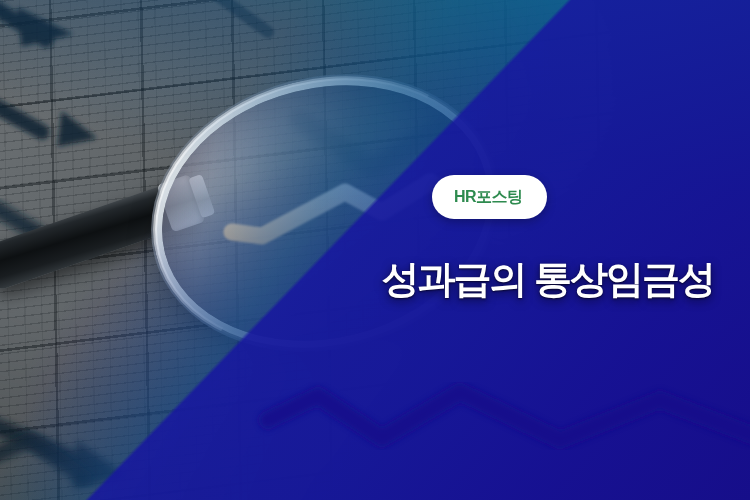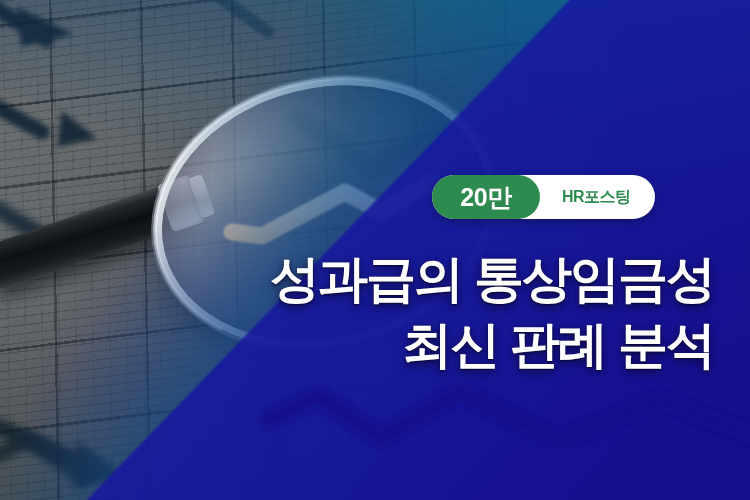--- a/index.html
+++ b/index.html
@@ -187,21 +187,21 @@
   
   .headline {
     position:absolute;
     right:36px; top:246px;
     width:640px;
     text-align:right;
   }
   .headline-line {
     display:block;
     color:#ffffff;
-    font-size:50px;
+    font-size:38px;
     line-height:66px;
     font-weight:bold;
     letter-spacing:-2px;
     text-shadow:0 3px 10px rgba(8,6,40,.75), 0 1px 2px rgba(8,6,40,.9);
     white-space:nowrap;
   }
 </style>
 </head>
 <body>
 
@@ -295,22 +295,20 @@
   <svg class="layer" width="750" height="500" viewBox="0 0 750 500">
     <defs>
       <filter id="blurD" x="-20%" y="-20%" width="140%" height="140%">
         <feGaussianBlur stdDeviation="3"></feGaussianBlur>
       </filter>
     </defs>
     <path d="M 268 420 L 318 396 L 382 438 L 460 392 L 560 440 L 660 400 L 760 438" fill="none" stroke="#14108a" stroke-width="18" stroke-linecap="round" stroke-linejoin="round" filter="url(#blurD)" opacity=".8"></path>
   </svg>
 
   <div class="badge">
-    <span class="badge-count">20만</span>
     <span class="badge-label">HR포스팅</span>
   </div>
 
   <div class="headline">
     <span class="headline-line">성과급의 통상임금성</span>
-    <span class="headline-line">최신 판례 분석</span>
   </div>
 
 </div>
 
 </body></html>

